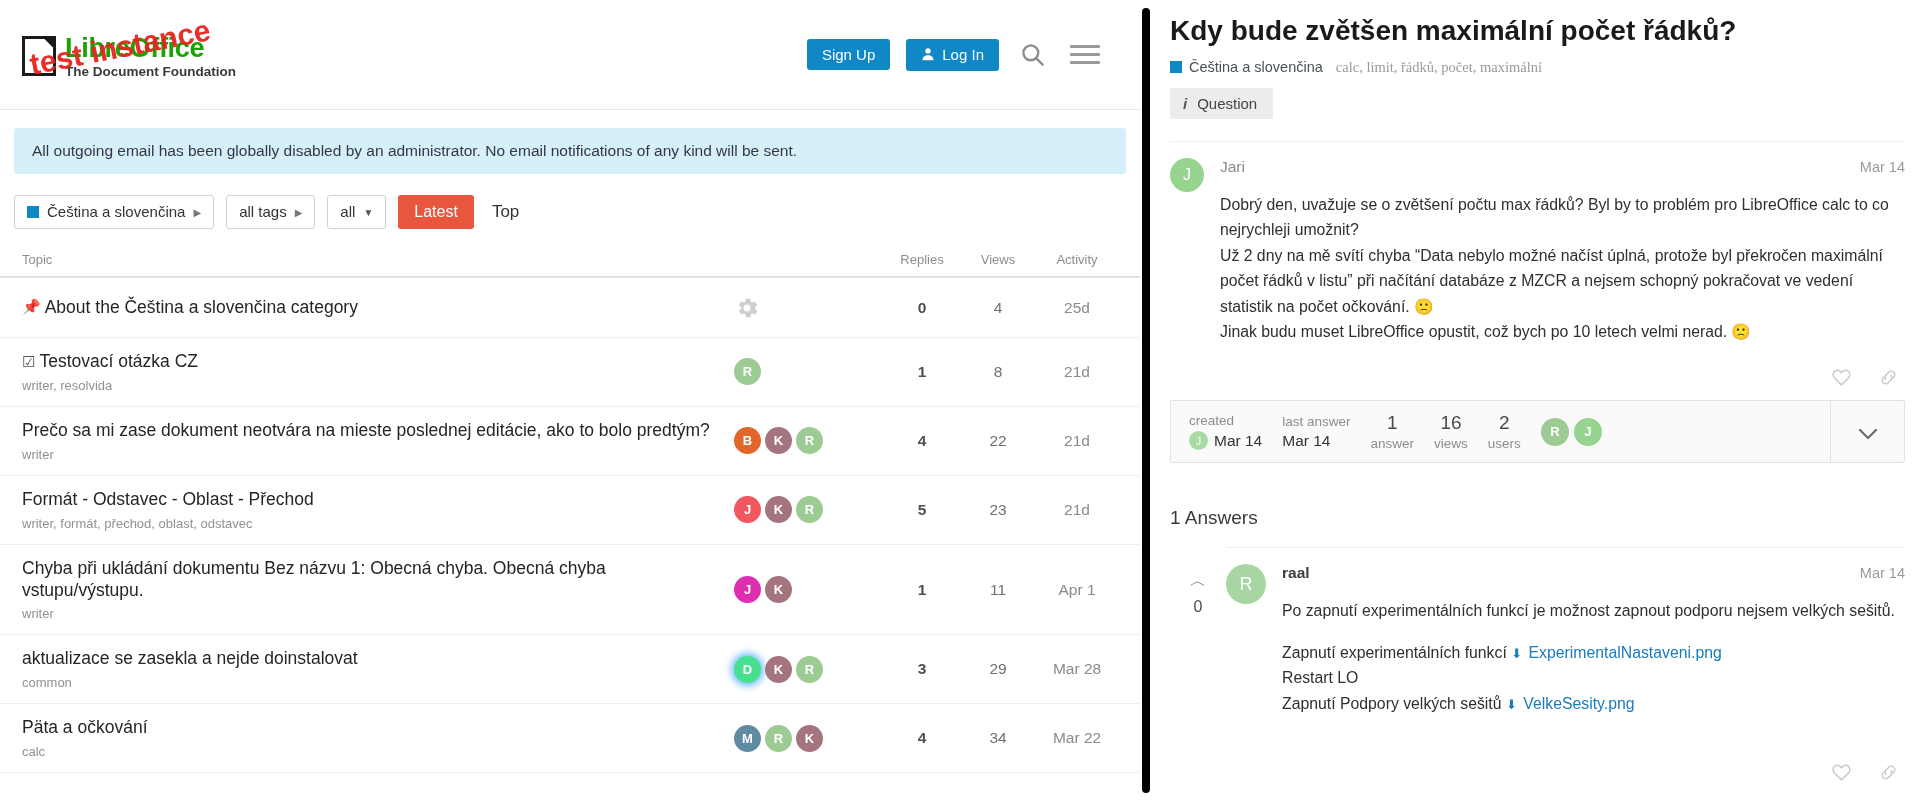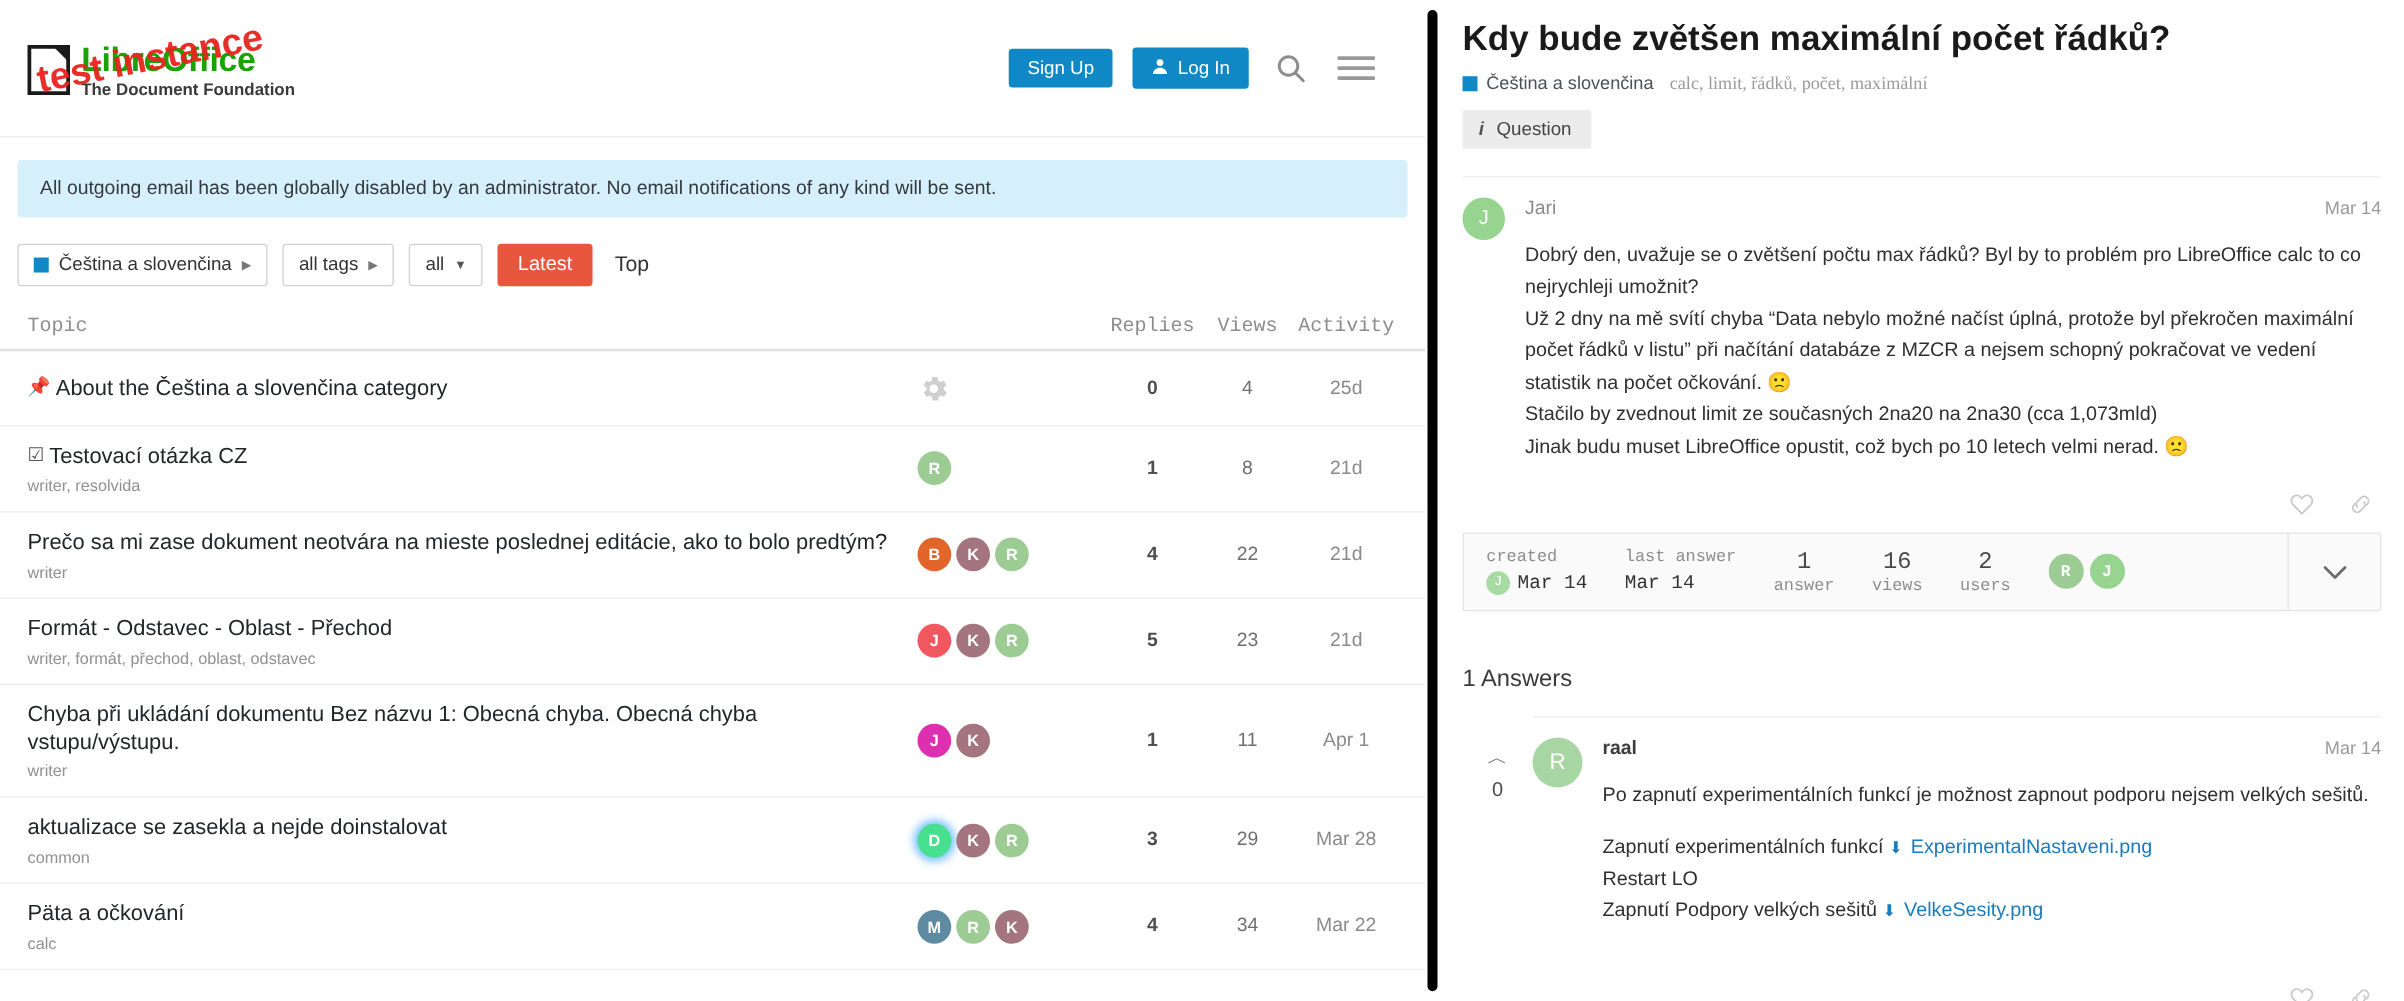--- a/index.html
+++ b/index.html
@@ -75,21 +75,21 @@
   .tab-latest {
     background:#e8563d; color:#fff; border:none; border-radius:3px;
     font-size:16px; font-family:inherit; padding:8px 16px; cursor:pointer;
   }
   .tab-top { font-size:17px; color:#333; padding:8px 6px; cursor:pointer; }
 
   .topic-table { width:100%; margin-top:22px; }
   .topic-head {
     display:flex; align-items:flex-end;
     padding:0 22px 9px 22px; border-bottom:2px solid #e2e2e2;
-    font-size:16px; color:#8d8d8d;font-family:Liberation Mono, monospace;
+    font-size:13px; color:#8d8d8d;
   }
   .col-topic { flex:1; }
   .col-avatars { width:150px; }
   .col-replies { width:76px; text-align:center; }
   .col-views  { width:76px; text-align:center; }
   .col-activity { width:82px; text-align:center; }
 
   .topic-row {
     display:flex; align-items:center;
     padding:13px 22px; border-bottom:1px solid #eeeeee; min-height:60px;
@@ -144,21 +144,21 @@
   .post-text p { margin:0; }
 
   .post-actions { display:flex; justify-content:flex-end; gap:26px; margin-top:22px; padding-right:6px; }
   .act-ico { width:21px; height:21px; cursor:pointer; }
   .act-ico svg { width:21px; height:21px; stroke:#cacaca; fill:none; stroke-width:1.7; }
 
   .summary-bar {
     margin-top:12px; border:1px solid #e3e3e3; border-radius:2px;
     display:flex; align-items:stretch; background:#fafafa;
   }
-  .summary-stats { display:flex; align-items:center; gap:30px; padding:11px 18px; flex:1;font-family:Liberation Mono, monospace; }
+  .summary-stats { display:flex; align-items:center; gap:20px; padding:11px 18px; flex:1; }
   .sum-col { display:flex; flex-direction:column; align-items:center; gap:2px; }
   .sum-col .big { font-size:19px; color:#4b4b4b; }
   .sum-col .sub { font-size:13.5px; color:#8d8d8d; }
   .sum-created { display:flex; flex-direction:column; gap:3px; align-items:flex-start; }
   .sum-created .t { font-size:13.5px; color:#8d8d8d; }
   .sum-created .v { font-size:15.5px; color:#333; display:flex; align-items:center; gap:6px; }
   .mini-av { width:19px; height:19px; border-radius:50%; background:#a8dba4; color:#fff;
              font-size:11px; display:flex; align-items:center; justify-content:center; flex:none; }
   .link-blue { color:#1a7bbd; cursor:pointer; }
   .sum-users { display:flex; gap:5px; align-items:center; }
@@ -400,21 +400,20 @@
     <div class="post">
       <div class="post-av">J</div>
       <div class="post-body">
         <div class="post-head">
           <span class="post-author">Jari</span>
           <span class="post-date">Mar 14</span>
         </div>
         <div class="post-text">
           <p>Dobrý den, uvažuje se o zvětšení počtu max řádků? Byl by to problém pro LibreOffice calc to co nejrychleji umožnit?</p>
           <p>Už 2 dny na mě svítí chyba “Data nebylo možné načíst úplná, protože byl překročen maximální počet řádků v listu” při načítání databáze z MZCR a nejsem schopný pokračovat ve vedení statistik na počet očkování. 🙁</p>
-          <p>Stačilo by zvednout limit ze současných 2na20 na 2na30 (cca 1,073mld)</p>
           <p>Jinak budu muset LibreOffice opustit, což bych po 10 letech velmi nerad. 🙁</p>
         </div>
         <div class="post-actions">
           <span class="act-ico">
             <svg viewBox="0 0 24 24">
                 <path d="M12 20.4 3.8 12.2a4.9 4.9 0 1 1 7-6.9l1.2 1.2 1.2-1.2a4.9 4.9 0 1 1 7 6.9z"></path>
               </svg>
           </span>
           <span class="act-ico">
             <svg viewBox="0 0 24 24">

